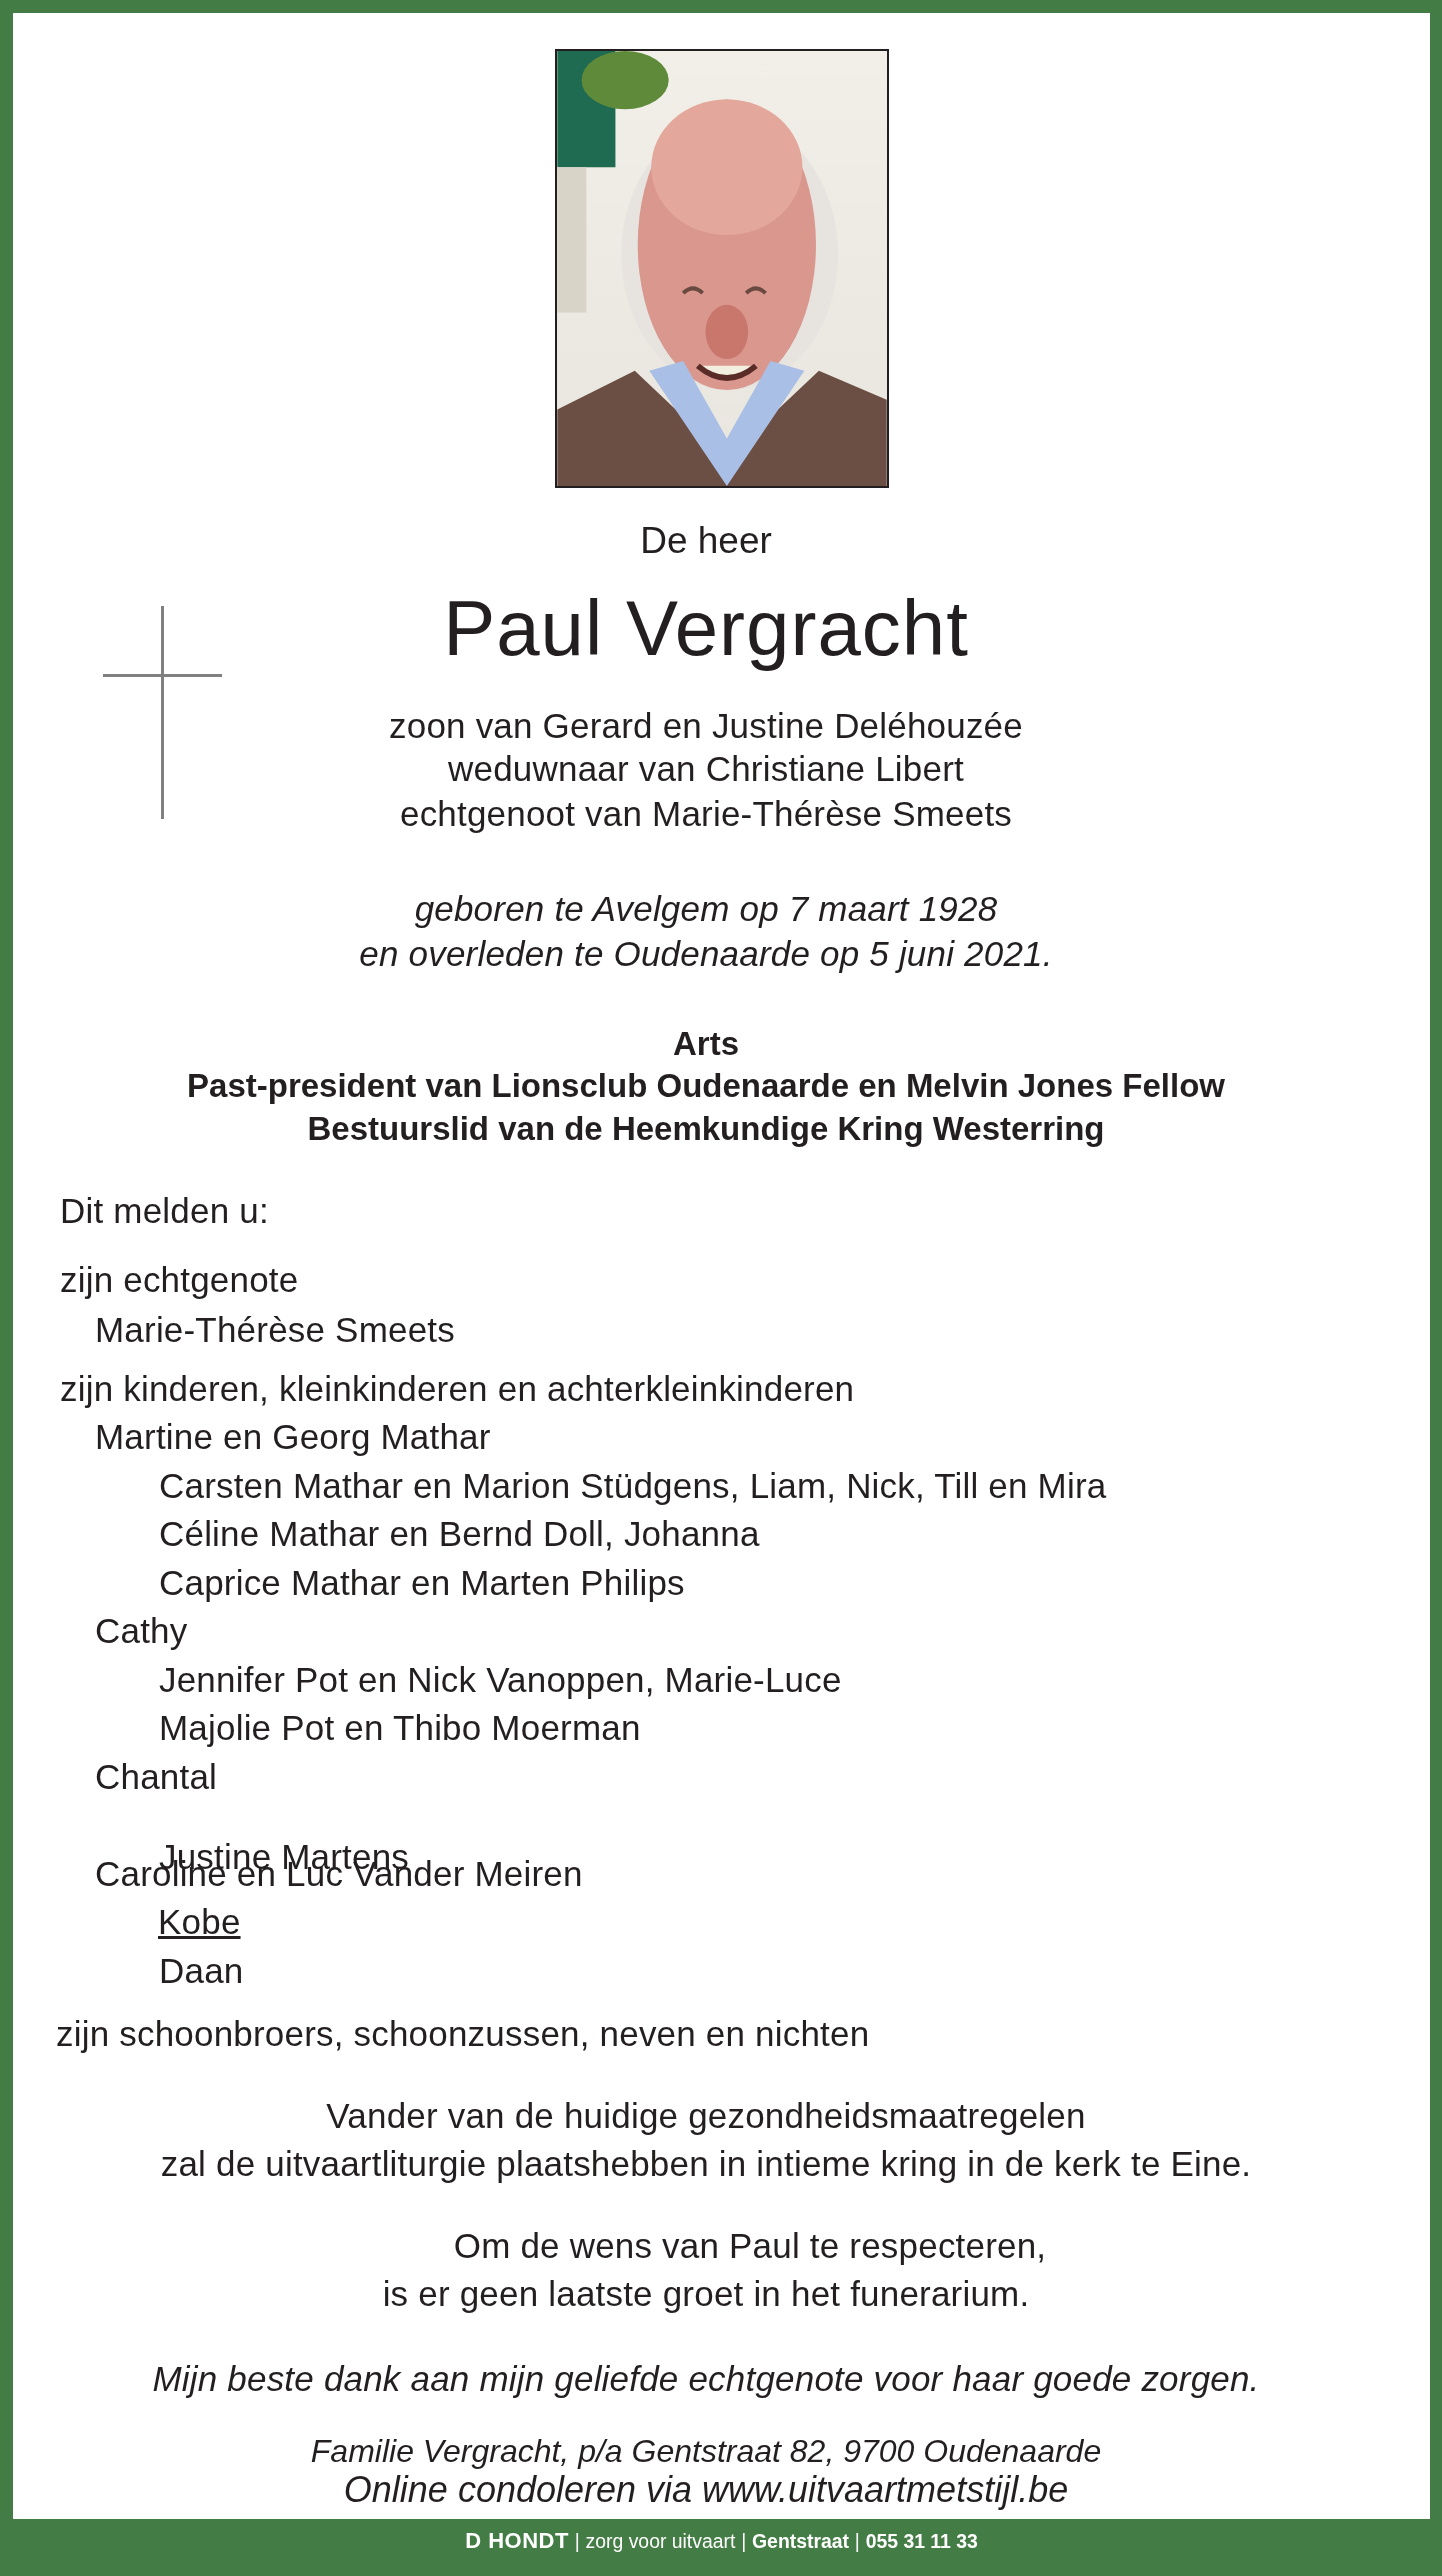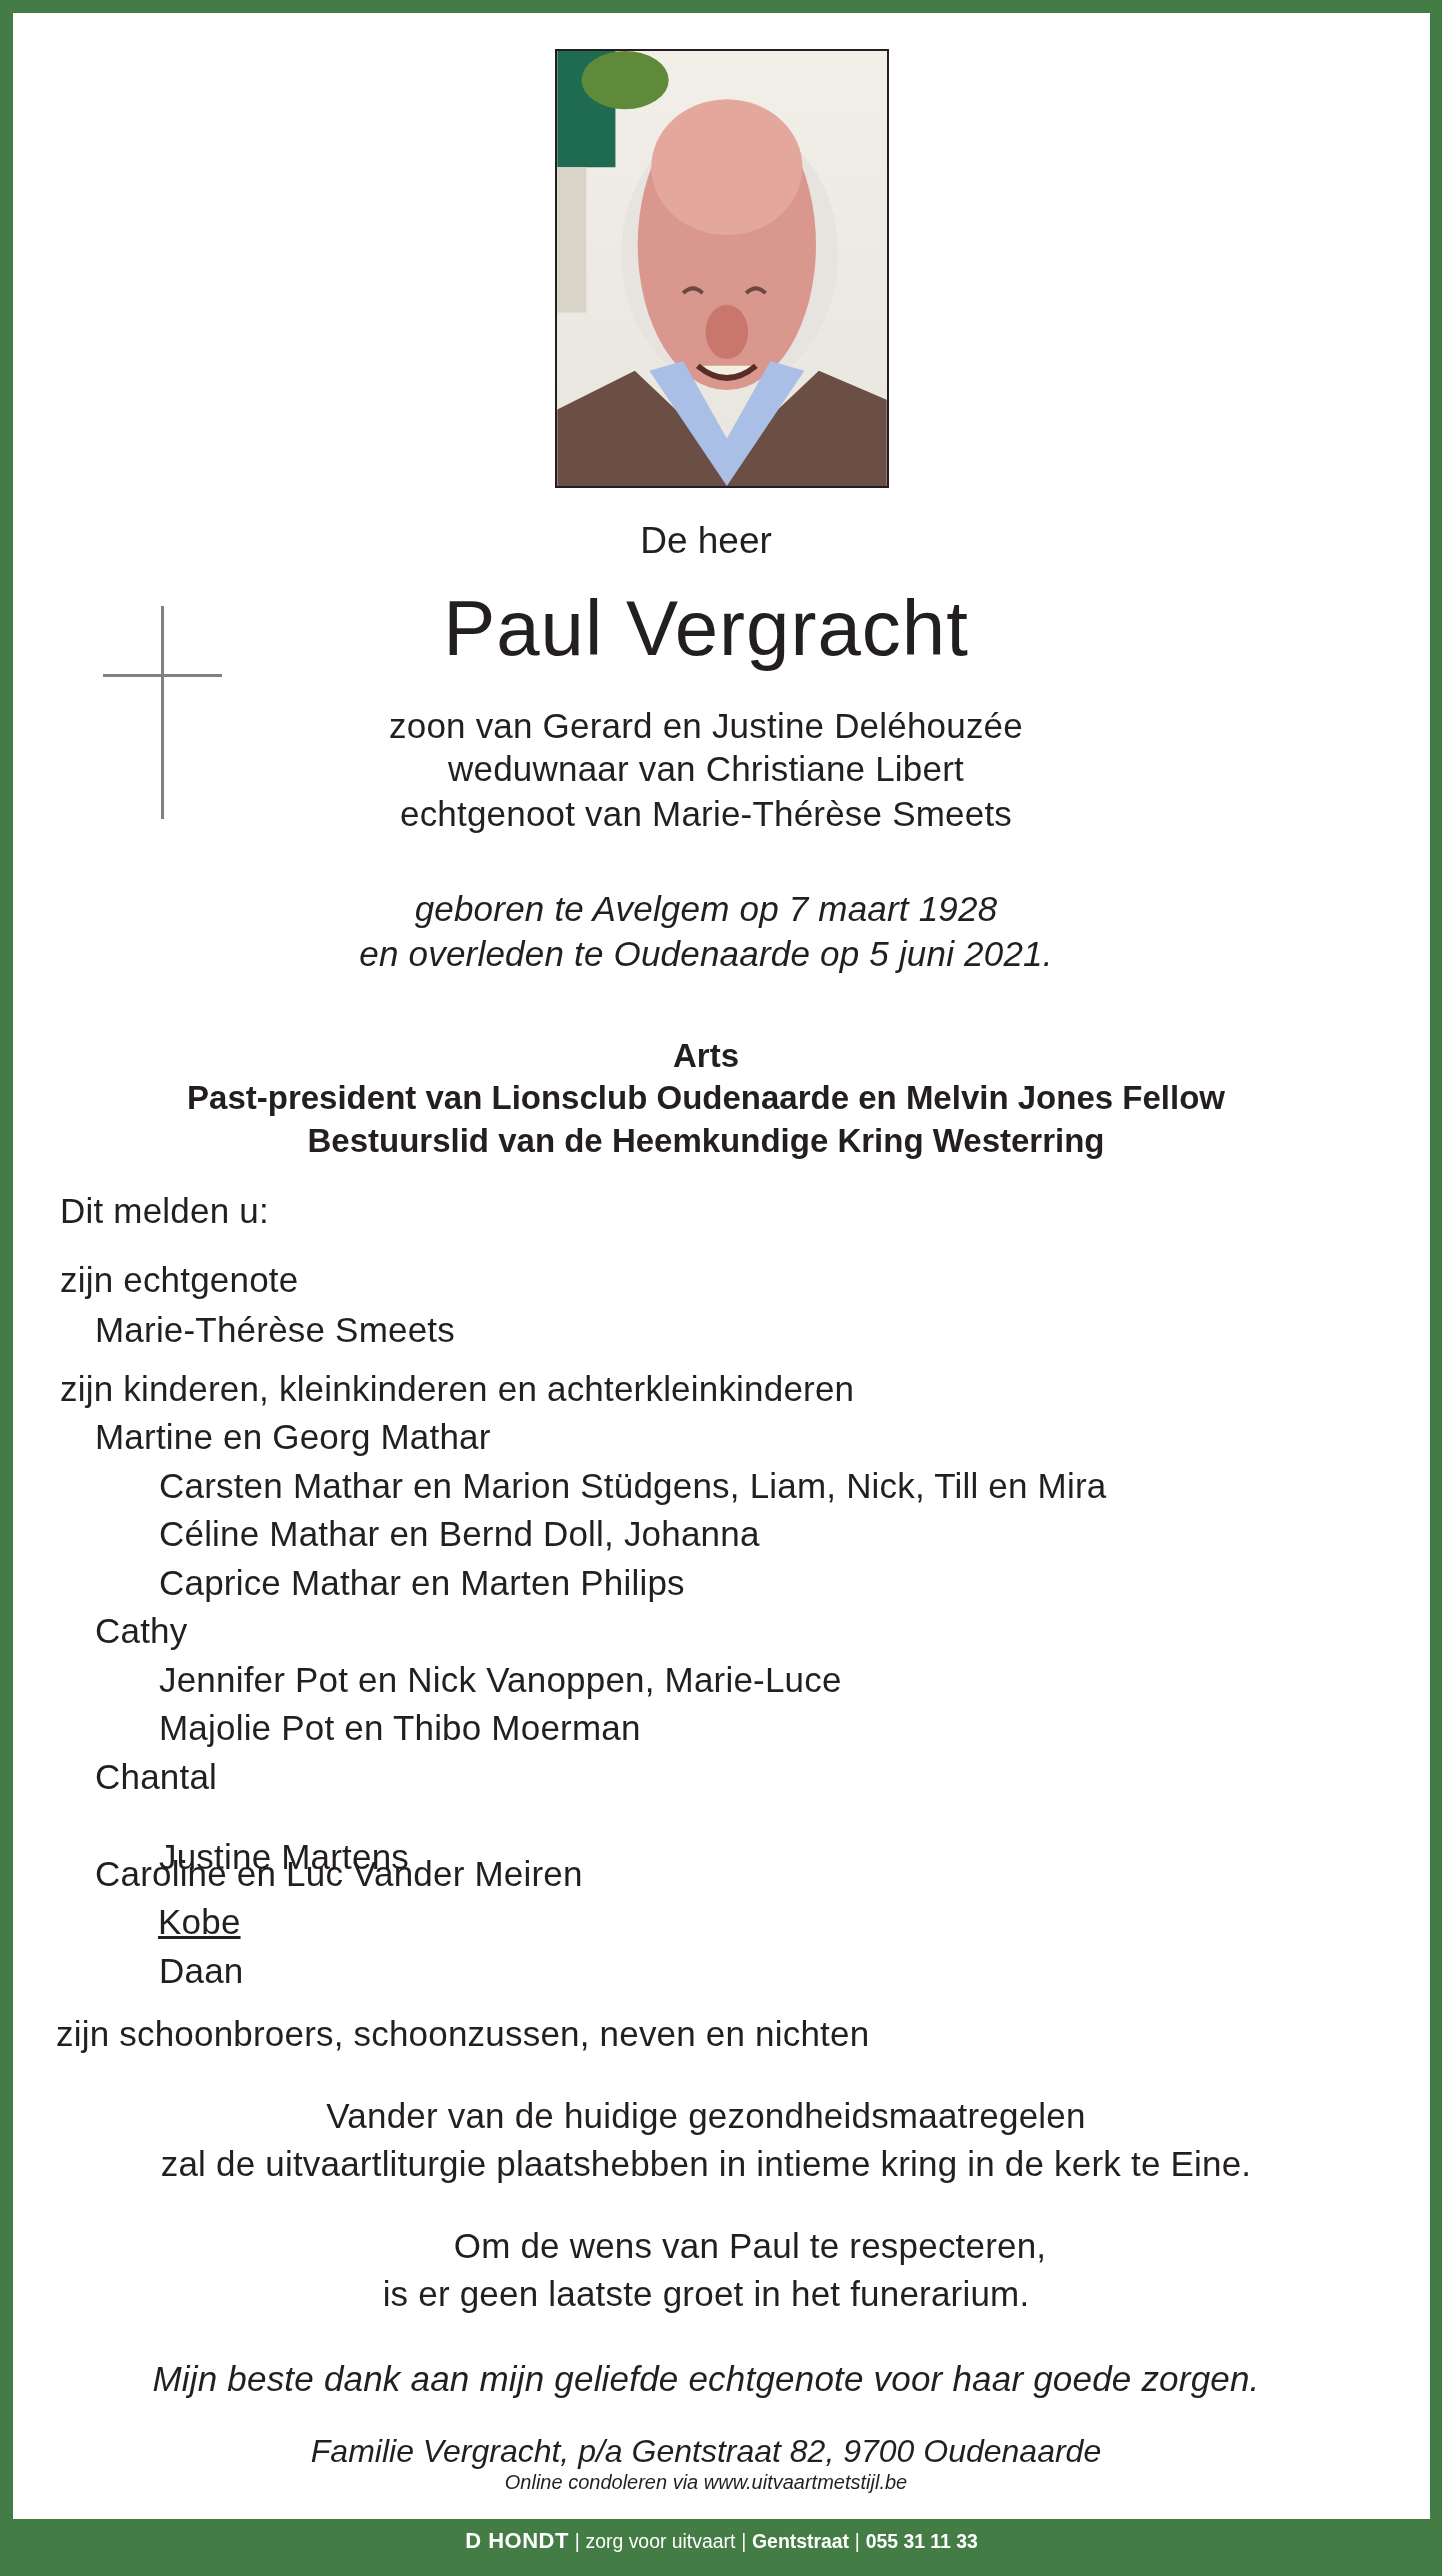--- a/index.html
+++ b/index.html
@@ -19,21 +19,21 @@
     position: absolute; left: 555px; top: 49px; width: 330px; height: 435px;
     border: 2.9px solid #231f20; overflow: hidden;
     background: linear-gradient(180deg, #f2efe8 0%, #ece9e2 60%, #e9e6df 100%);
   }
   .cross-v { position: absolute; left: 161px; top: 606px; width: 2.9px; height: 213px; background: #808080; }
   .cross-h { position: absolute; left: 103px; top: 674px; width: 119px; height: 2.9px; background: #808080; }
   .t36 { font-size: 35px; letter-spacing: 0.2px; }
   .t40 { font-size: 37px; }
   .name { font-size: 78px; letter-spacing: 1px; }
   .ital { font-style: italic; }
-  .bold { font-weight: bold; font-size: 33px; margin-top: 12px; }
+  .bold { font-weight: bold; font-size: 33px; }
   .footer-bar {
     position: absolute; left: 12.6px; top: 2519px; width: 1417px; height: 52px; background: #447c45;
   }
   .footer-text {
     position: absolute; left: 0; width: 1443px; top: 2528px; text-align: center;
     color: #ffffff; font-size: 19.4px; font-weight: bold; white-space: nowrap;
   }
   .footer-text .brand { font-size: 22px; letter-spacing: 0.5px; }
   .footer-text .sep { font-weight: normal; margin: 0 5.8px; }
   .footer-text .light { font-weight: normal; }
@@ -106,19 +106,19 @@
 
 <div class="abs center t36" style="top:2098px;">Vander van de huidige gezondheidsmaatregelen</div>
 <div class="abs center t36" style="top:2146px;">zal de uitvaartliturgie plaatshebben in intieme kring in de kerk te Eine.</div>
 
 <div class="abs center t36" style="top:2228px;margin-left:44px;">Om de wens van Paul te respecteren,</div>
 <div class="abs center t36" style="top:2276px;">is er geen laatste groet in het funerarium.</div>
 
 <div class="abs center t36 ital" style="top:2361px;">Mijn beste dank aan mijn geliefde echtgenote voor haar goede zorgen.</div>
 
 <div class="abs center ital" style="top:2435px; font-size:32px;">Familie Vergracht, p/a Gentstraat 82, 9700 Oudenaarde</div>
-<div class="abs center ital" style="top:2472px; font-size:20px;">Online condoleren via www.uitvaartmetstijl.be</div>
+<div class="abs center ital" style="top:2472px; font-size:36px;">Online condoleren via www.uitvaartmetstijl.be</div>
 
 <div class="footer-bar"></div>
 <div class="footer-text">
   <span class="brand">D HONDT</span><span class="sep">|</span><span class="light">zorg voor uitvaart</span><span class="sep">|</span><span>Gentstraat</span><span class="sep">|</span><span>055 31 11 33</span>
 </div>
 
 
 </body></html>

